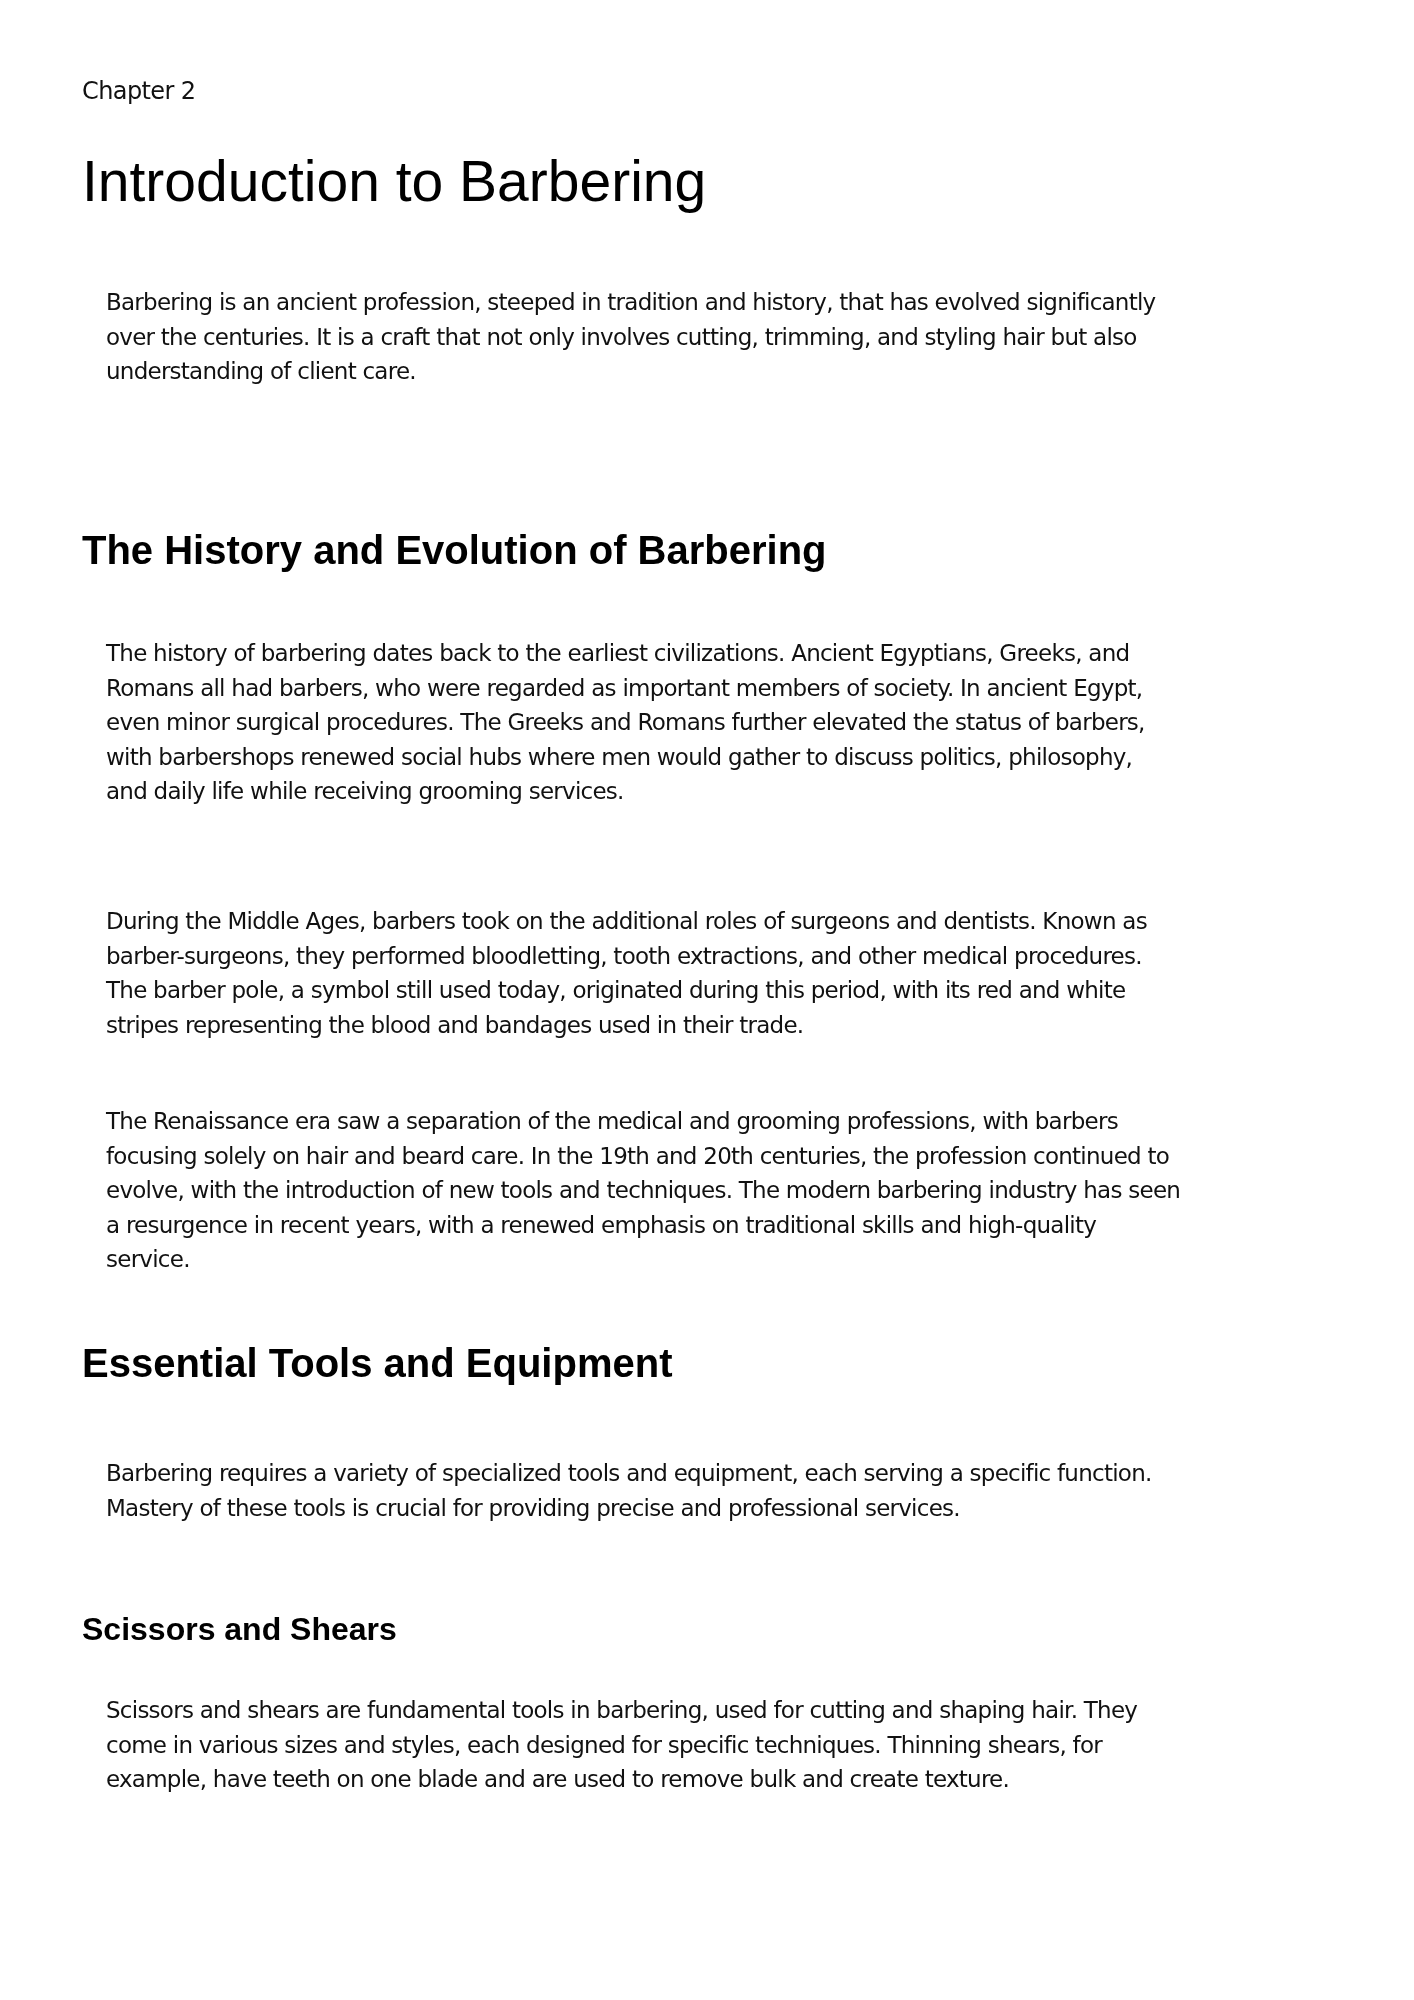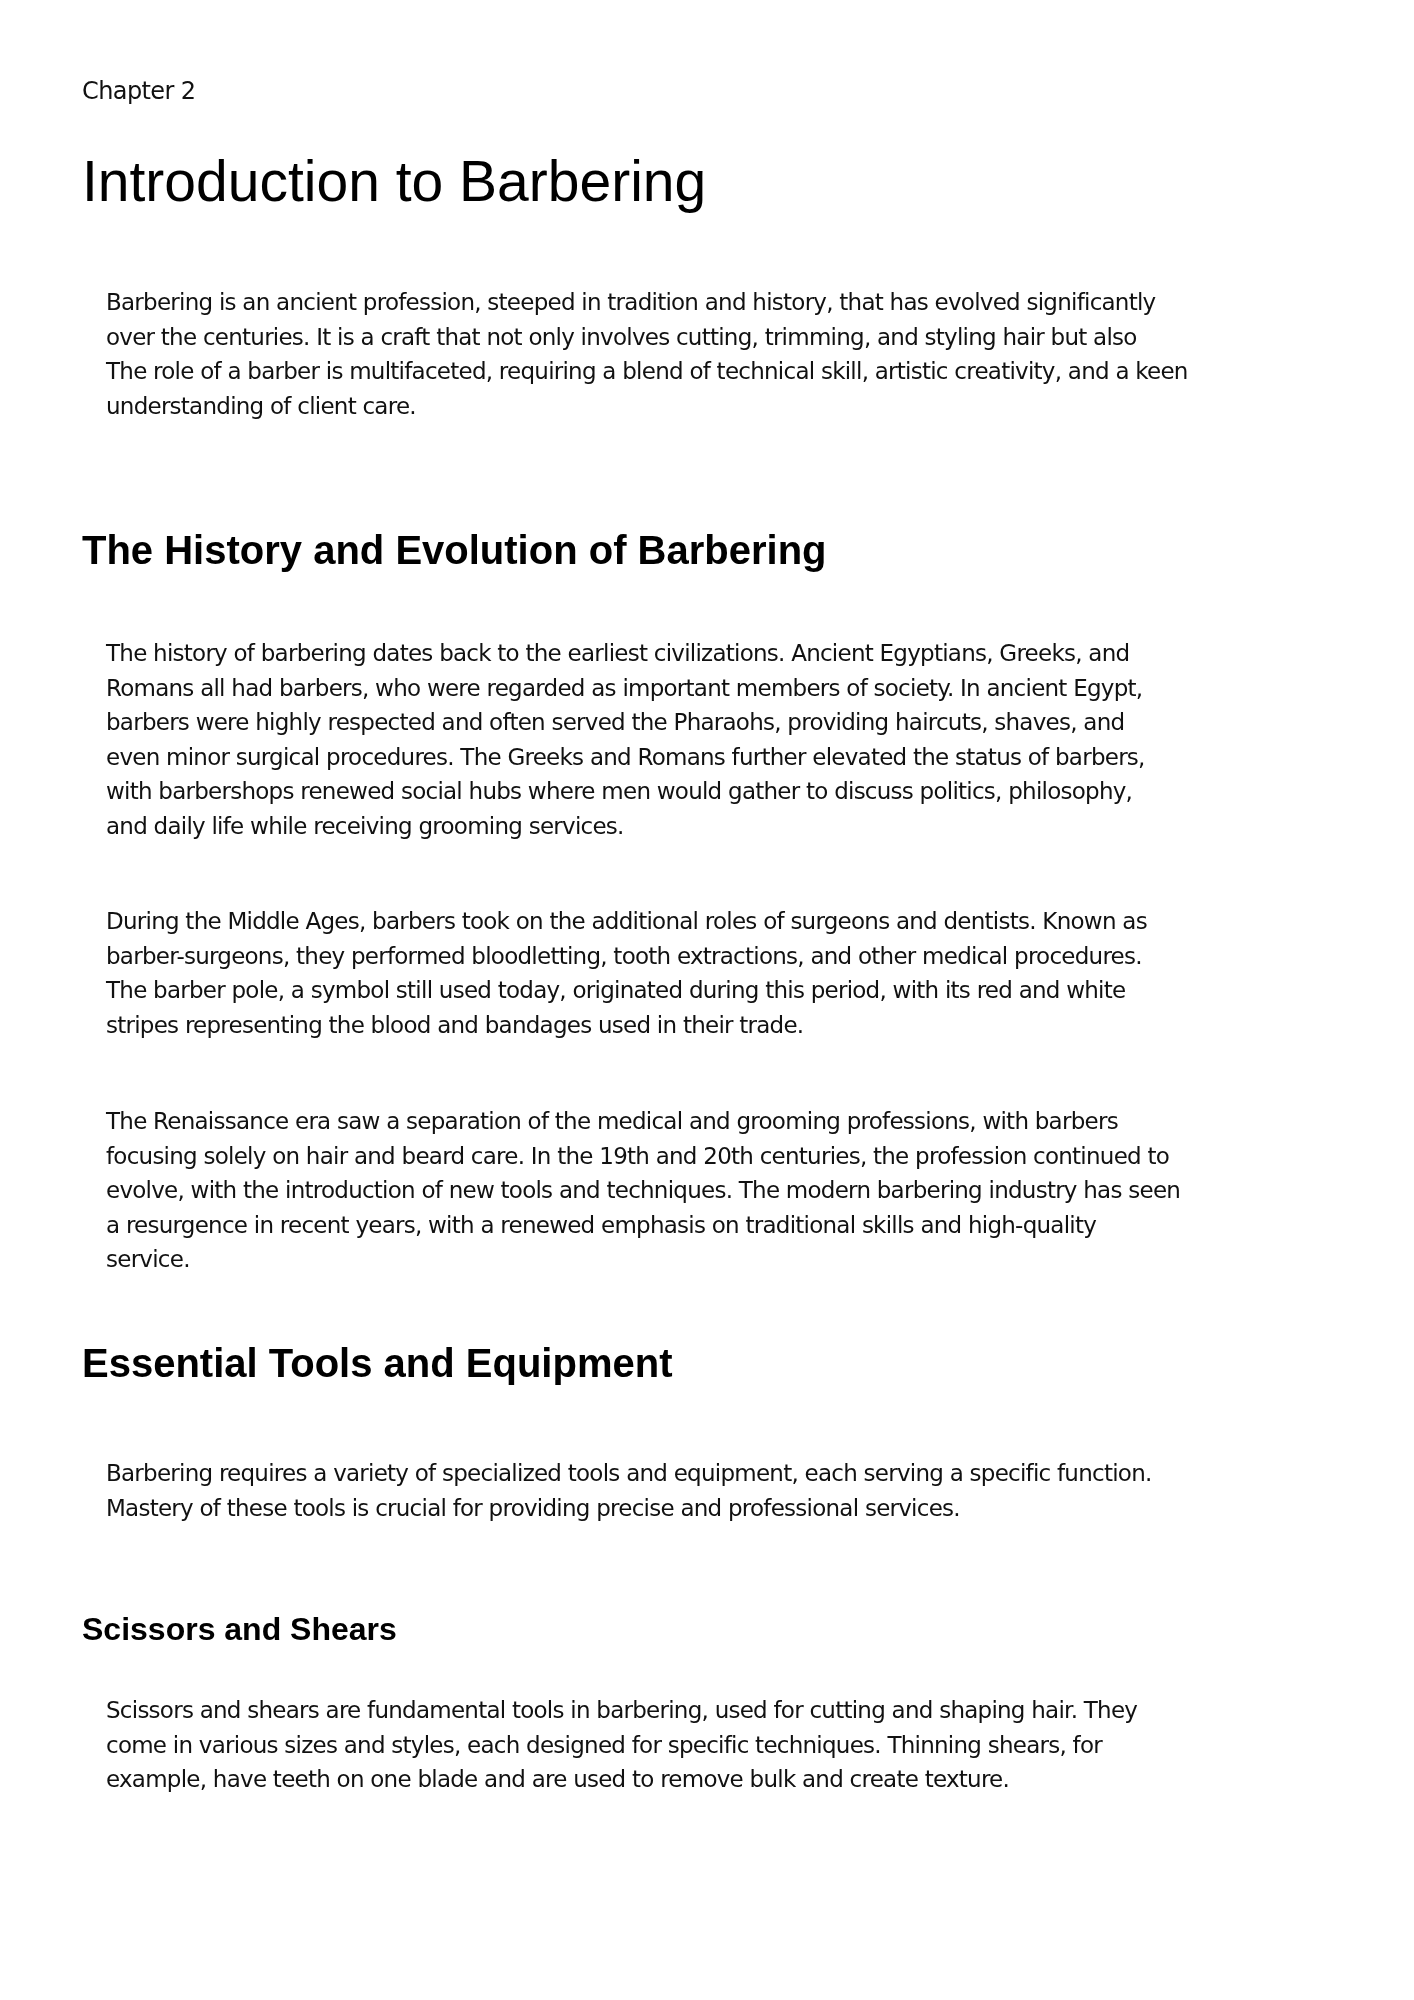--- a/index.html
+++ b/index.html
@@ -14,30 +14,28 @@
 </style>
 </head>
 <body>
 
 <div class="blk chapter">Chapter 2</div>
 <h1 class="blk title">Introduction to Barbering</h1>
 
 <p class="blk para" style="top:285px">
   <span class="line">Barbering is an ancient profession, steeped in tradition and history, that has evolved significantly</span>
   <span class="line">over the centuries. It is a craft that not only involves cutting, trimming, and styling hair but also</span>
-  <span class="line">The role of a barber is multifaceted, requiring a blend of technical skill, artistic creativity, and a keen</span>
   <span class="line">understanding of client care.</span>
 </p>
 
 <h2 class="blk h2" style="top:527px">The History and Evolution of Barbering</h2>
 
 <p class="blk para" style="top:636px">
   <span class="line">The history of barbering dates back to the earliest civilizations. Ancient Egyptians, Greeks, and</span>
   <span class="line">Romans all had barbers, who were regarded as important members of society. In ancient Egypt,</span>
-  <span class="line">barbers were highly respected and often served the Pharaohs, providing haircuts, shaves, and</span>
   <span class="line">even minor surgical procedures. The Greeks and Romans further elevated the status of barbers,</span>
   <span class="line">with barbershops renewed social hubs where men would gather to discuss politics, philosophy,</span>
   <span class="line">and daily life while receiving grooming services.</span>
 </p>
 
 <p class="blk para" style="top:904px">
   <span class="line">During the Middle Ages, barbers took on the additional roles of surgeons and dentists. Known as</span>
   <span class="line">barber-surgeons, they performed bloodletting, tooth extractions, and other medical procedures.</span>
   <span class="line">The barber pole, a symbol still used today, originated during this period, with its red and white</span>
   <span class="line">stripes representing the blood and bandages used in their trade.</span>

